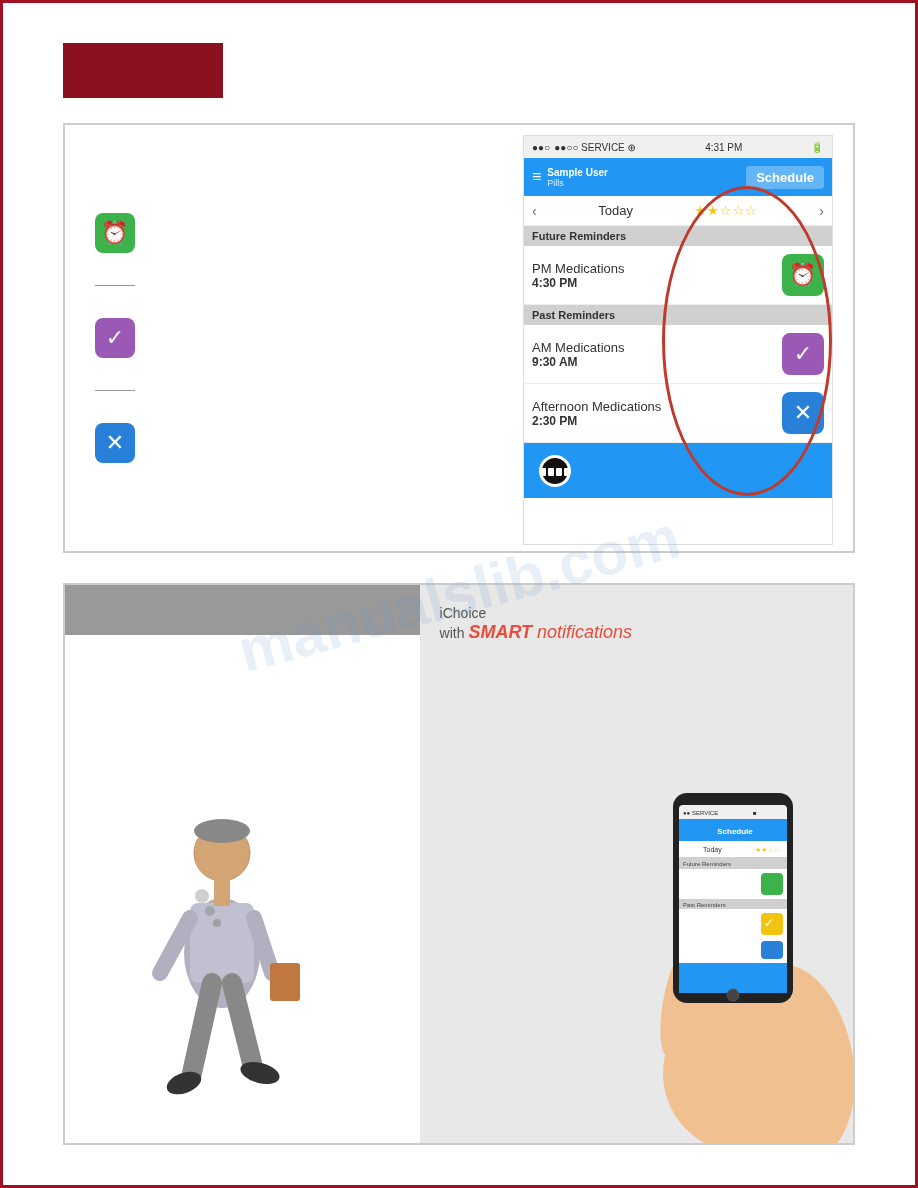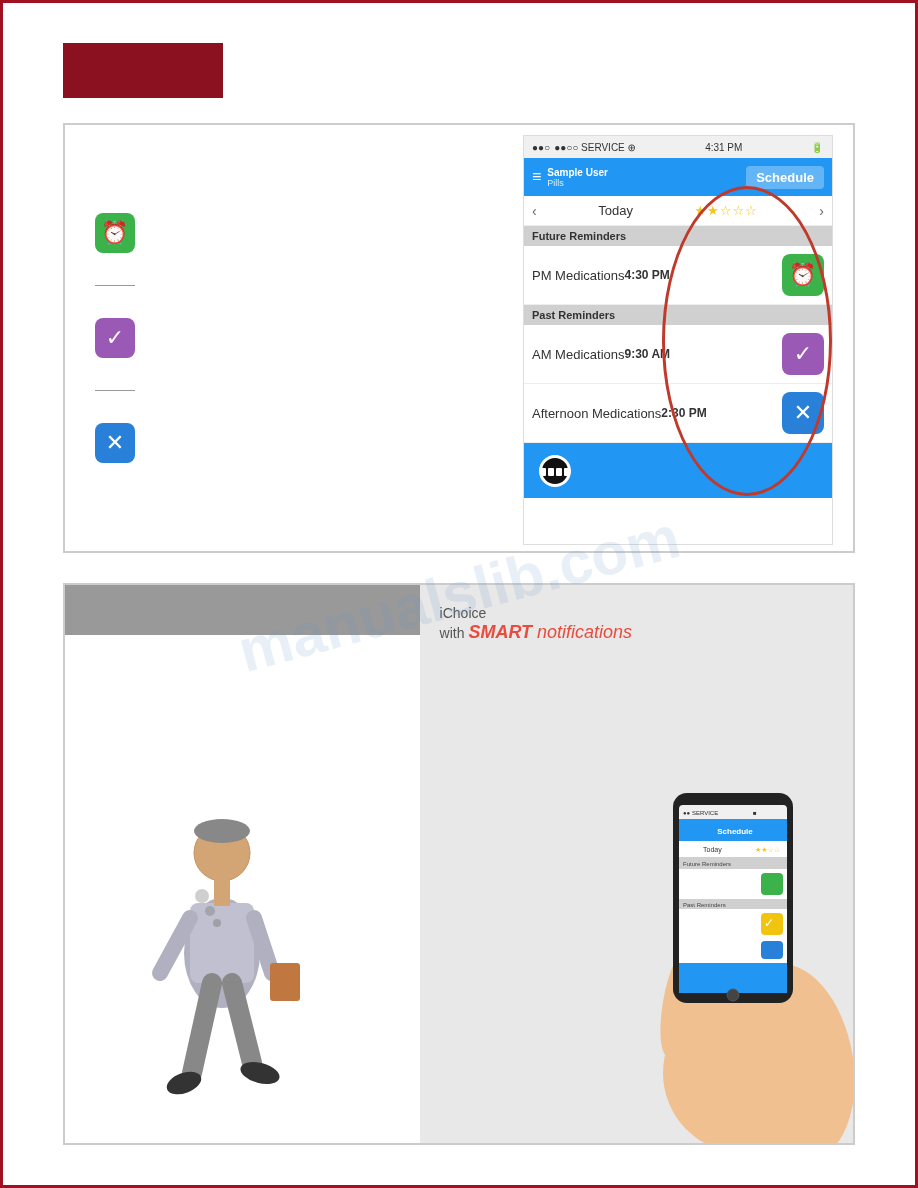--- a/index.html
+++ b/index.html
@@ -141,21 +141,21 @@
 
     
     .reminder-row {
       display: flex;
       align-items: center;
       justify-content: space-between;
       padding: 8px 8px;
       border-bottom: 1px solid #eee;
       background: #fff;
     }
-    .reminder-text { display: flex; }
+    .reminder-text { display: flex; flex-direction: column; }
     .reminder-name { font-size: 13px; color: #333; font-weight: 500; }
     .reminder-time { font-size: 12px; color: #333; font-weight: bold; }
     .reminder-icon {
       width: 42px;
       height: 42px;
       border-radius: 8px;
       display: flex;
       align-items: center;
       justify-content: center;
       font-size: 22px;

